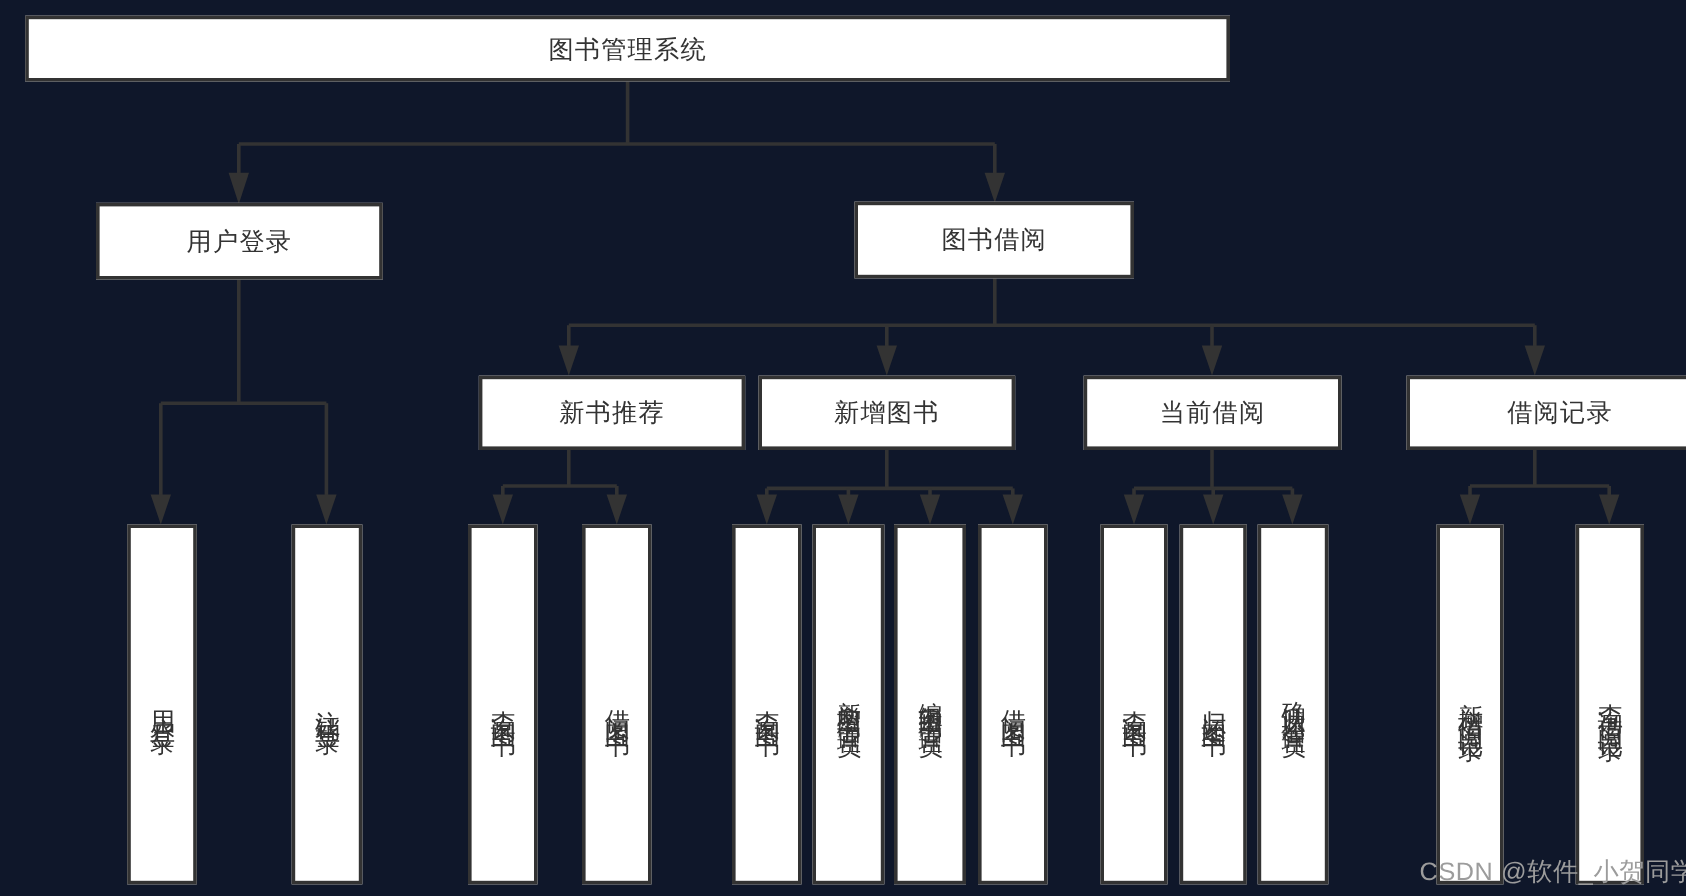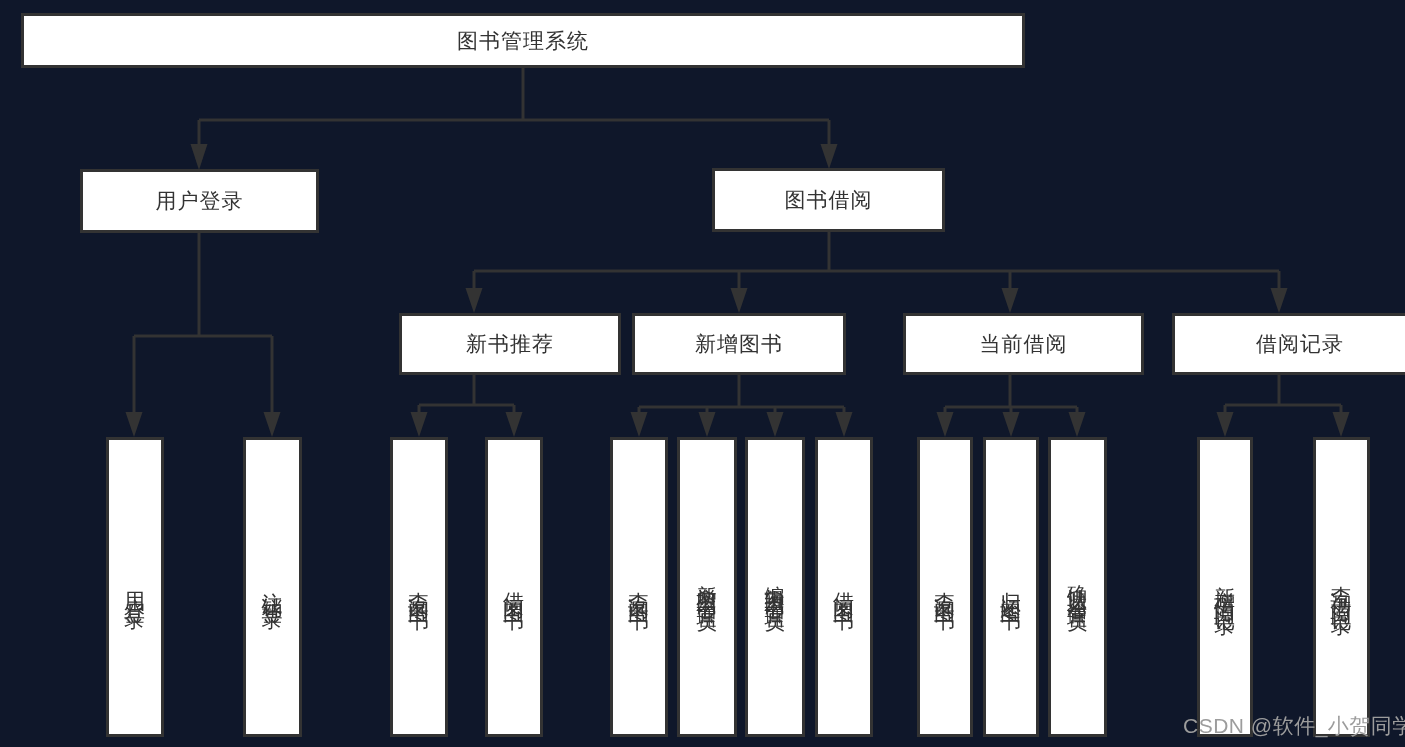--- a/index.html
+++ b/index.html
@@ -140,21 +140,21 @@
   <div class="node hbox" style="left:712px;top:168px;width:233px;height:64px;">
     <span>图书借阅</span>
   </div>
 
   <div class="node hbox" style="left:363px;top:313px;width:222px;height:62px;margin-left:36px;">
     <span>新书推荐</span>
   </div>
   <div class="node hbox" style="left:632px;top:313px;width:214px;height:62px;">
     <span>新增图书</span>
   </div>
-  <div class="node hbox" style="left:903px;top:313px;width:241px;height:62px;">
+  <div class="node hbox" style="left:903px;top:313px;width:215px;height:62px;">
     <span>当前借阅</span>
   </div>
   <div class="node hbox" style="left:1172px;top:313px;width:256px;height:62px;">
     <span>借阅记录</span>
   </div>
 
   <div class="node vbox" style="left:106px;top:437px;width:58px;height:300px;">
     <span>用户登录</span>
   </div>
   <div class="node vbox" style="left:243px;top:437px;width:59px;height:300px;">

